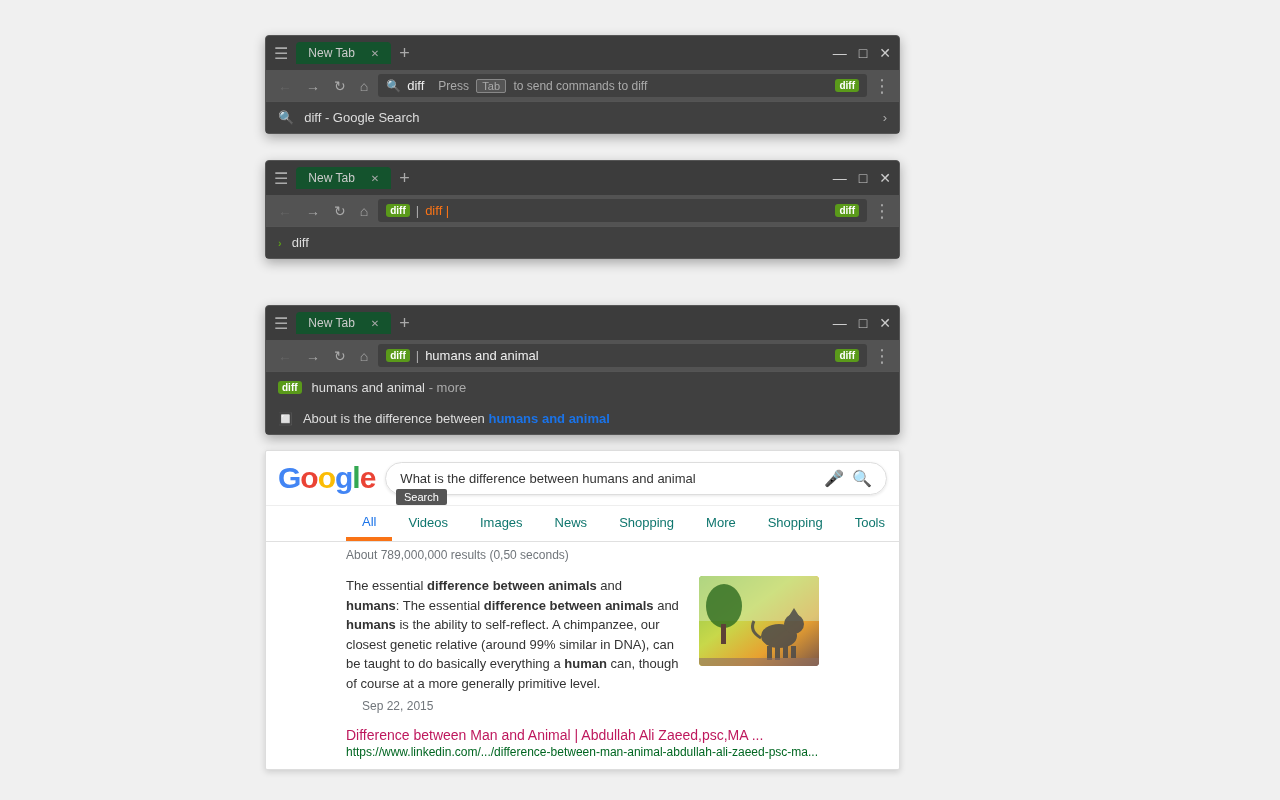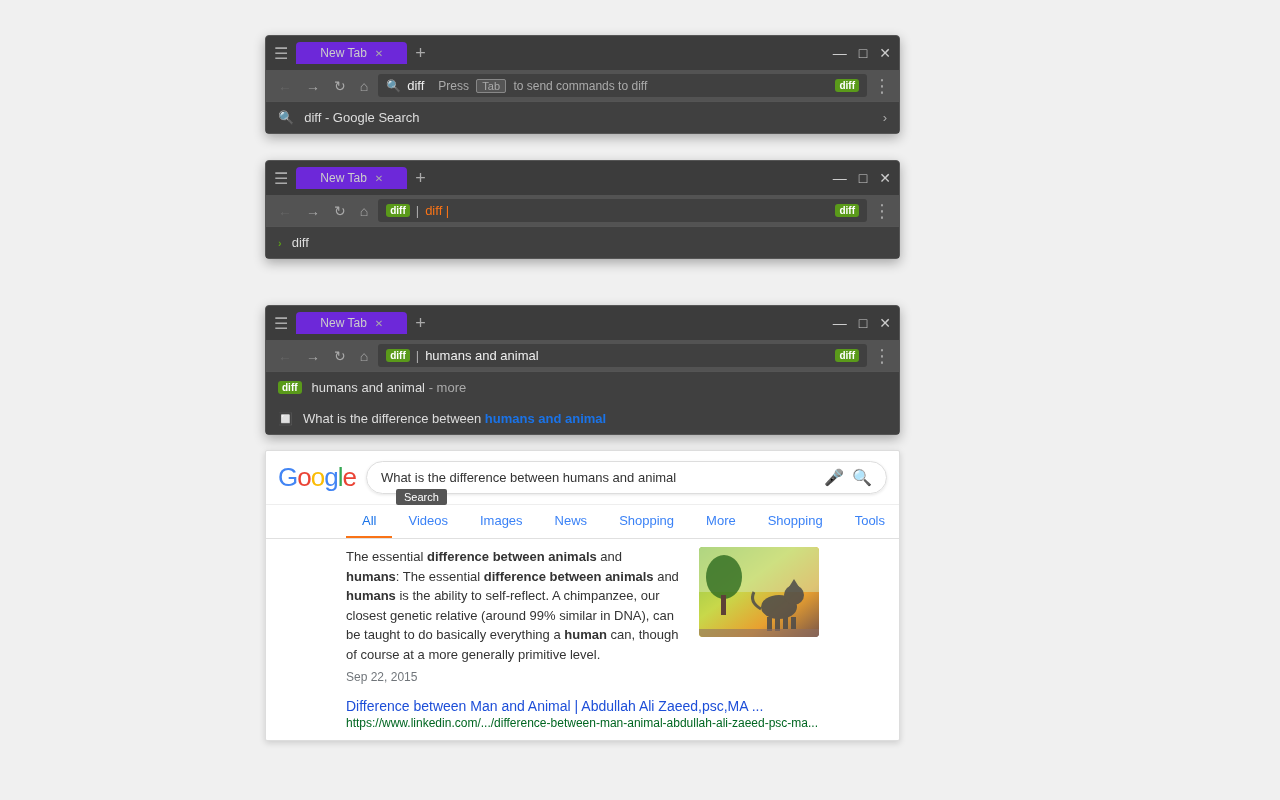--- a/index.html
+++ b/index.html
@@ -42,28 +42,28 @@
       cursor: pointer;
     }
 
     .tab-strip {
       display: flex;
       align-items: center;
       gap: 4px;
     }
 
     .tab {
-      background: #6d28d9;
+      background: #14532d;
       color: #ccc;
-      padding: 4px 24px;
+      padding: 4px 12px;
       border-radius: 4px 4px 0 0;
       font-size: 12px;
       display: flex;
       align-items: center;
-      gap: 8px;
+      gap: 16px;
       cursor: pointer;
     }
 
     .tab .close-tab {
       color: #aaa;
       font-size: 10px;
       cursor: pointer;
     }
 
     .new-tab-btn {
@@ -206,22 +206,22 @@
 
     .google-header {
       display: flex;
       align-items: center;
       padding: 10px 12px;
       gap: 10px;
       border-bottom: 1px solid #eee;
     }
 
     .google-logo {
-      font-size: 26px;
-      font-weight: normal;
+      font-size: 30px;
+      font-weight: bold;
       letter-spacing: -1px;
     }
     .g-blue { color: #4285f4; }
     .g-red { color: #ea4335; }
     .g-yellow { color: #fbbc05; }
     .g-green { color: #34a853; }
 
     .google-search-box {
       flex: 1;
       border: 1px solid #ddd;
@@ -261,28 +261,28 @@
       display: flex;
       align-items: center;
       padding: 0 80px;
       border-bottom: 1px solid #e0e0e0;
       gap: 0;
     }
 
     .gnav-tab {
       padding: 8px 16px;
       font-size: 13px;
-      color: #3b82f6;
+      color: #0f766e;
       cursor: pointer;
       border-bottom: 2px solid transparent;
     }
 
     .gnav-tab.active {
       color: #1a73e8;
-      border-bottom: 2px solid #f97316;
+      border-bottom: 4px solid #f97316;
     }
 
     .results-info {
       padding: 6px 80px;
       font-size: 12px;
       color: #70757a;
     }
 
     .result-content {
       display: flex;
@@ -291,38 +291,38 @@
     }
 
     .result-text {
       flex: 1;
       font-size: 13px;
       line-height: 1.5;
       color: #333;
     }
 
     .result-text strong { font-weight: bold; }
-    .result-text .date { color: #70757a; font-size: 12px; margin-top: 4px; }
+    .result-text .date { color: #70757a; font-size: 12px; margin-top: 4px; margin-left: 16px; }
 
     .result-image {
       width: 120px;
       height: 90px;
       background: linear-gradient(135deg, #8bc34a 0%, #cddc39 40%, #ff9800 70%, #795548 100%);
       border-radius: 4px;
       flex-shrink: 0;
       position: relative;
       overflow: hidden;
     }
 
     .result-link-section {
       padding: 4px 80px 10px;
     }
 
     .result-link {
-      color: #1d4ed8;
+      color: #be185d;
       font-size: 14px;
       text-decoration: none;
       cursor: pointer;
     }
 
     .result-url {
       color: #006621;
       font-size: 12px;
       margin-top: 2px;
     }
@@ -464,21 +464,21 @@
     <div class="dropdown-item">
       <span class="addr-diff-badge">diff</span>
       <span>
         <span>humans and animal</span>
         <span style="color:#aaa;">- more</span>
       </span>
     </div>
     <div class="dropdown-item">
       <span style="font-size:12px;">🔲</span>
       <span>
-        <span>What is the difference between </span><strong style="color:#1a73e8;">humans and animal</strong>
+        <span>About is the difference between </span><strong style="color:#1a73e8;">humans and animal</strong>
       </span>
     </div>
   </div>
 </div>
 
 <div class="google-area">
   <div class="google-header" style="position:relative;">
     <div class="google-logo">
       <span class="g-blue">G</span><span class="g-red">o</span><span class="g-yellow">o</span><span class="g-blue">g</span><span class="g-green">l</span><span class="g-red">e</span>
     </div>
@@ -497,20 +497,21 @@
     <div class="gnav-tab">Videos</div>
     <div class="gnav-tab">Images</div>
     <div class="gnav-tab">News</div>
     <div class="gnav-tab">Shopping</div>
     <div class="gnav-tab">More</div>
     <div style="flex:1"></div>
     <div class="gnav-tab">Shopping</div>
     <div class="gnav-tab">Tools</div>
   </div>
 
+  <div class="results-info">About 789,000,000 results (0,50 seconds)</div>
 
   <div class="result-content">
     <div class="result-text">
       <span>The essential <strong>difference between animals</strong> and <strong>humans</strong>: The essential <strong>difference between animals</strong> and <strong>humans</strong> is the ability to self-reflect. A chimpanzee, our closest genetic relative (around 99% similar in DNA), can be taught to do basically everything a <strong>human</strong> can, though of course at a more generally primitive level.</span>
       <div class="date">Sep 22, 2015</div>
     </div>
     <div class="result-image">
       <svg width="120" height="90" viewBox="0 0 120 90" xmlns="http://www.w3.org/2000/svg">
         <defs>
           <linearGradient id="bg-grad" x1="0" y1="0" x2="1" y2="1">

